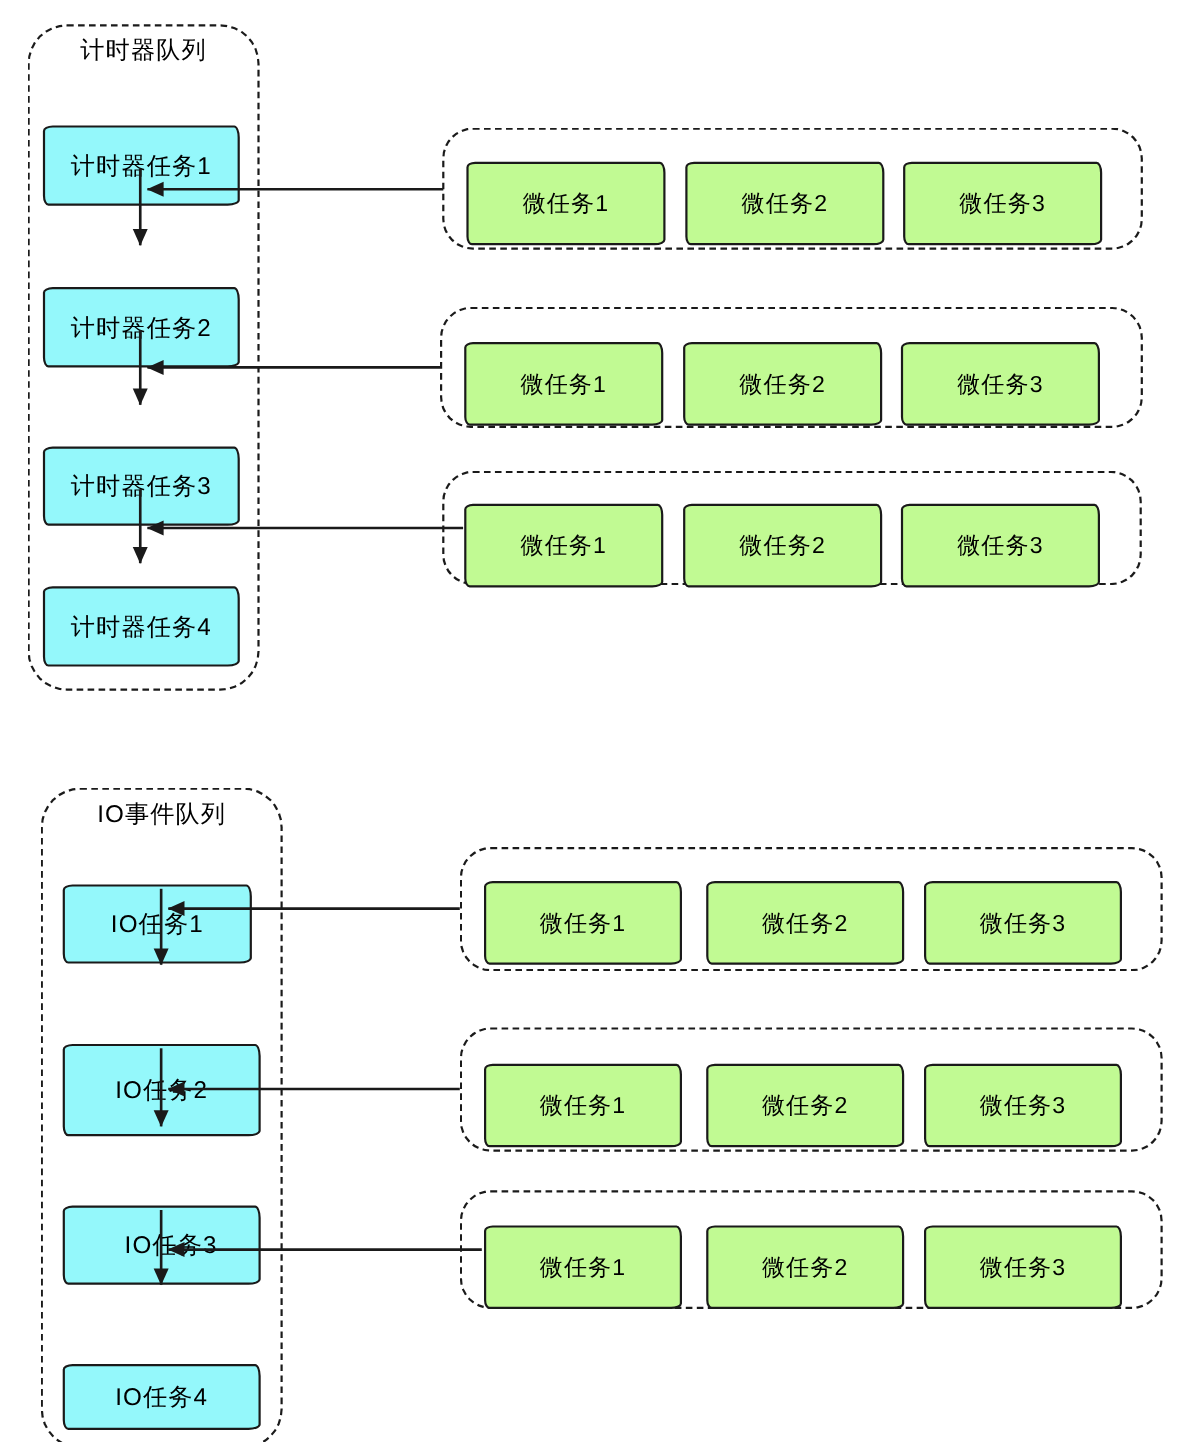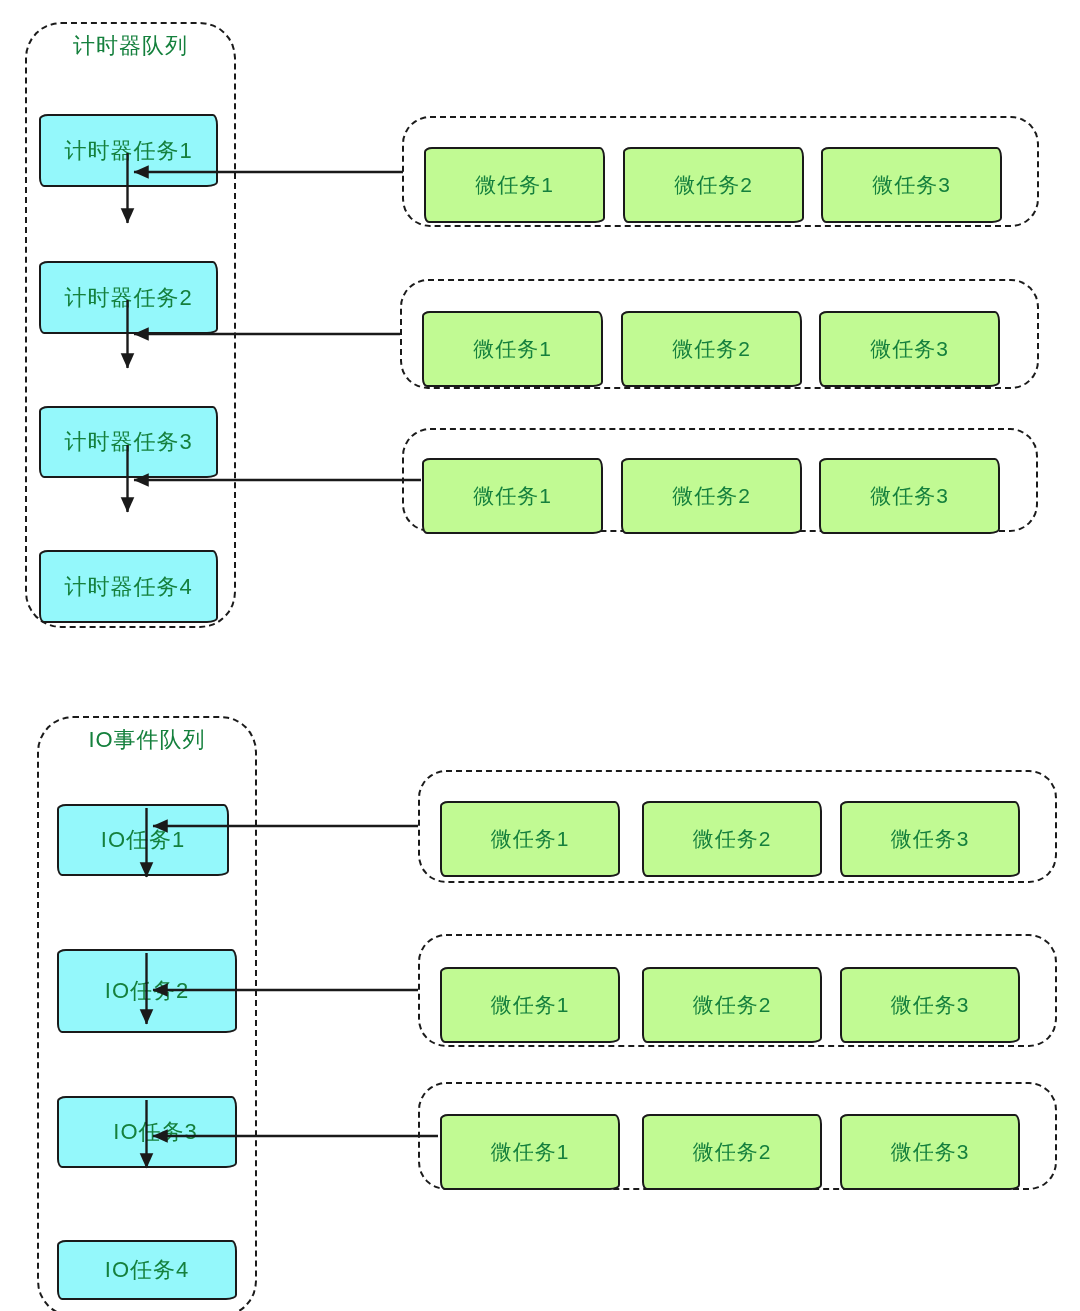--- a/index.html
+++ b/index.html
@@ -4,21 +4,21 @@
 <style>
   :root{
     --task-fill:#94f8fb;
     --micro-fill:#c1fa93;
     --stroke:#1a1a1a;
     --background:#ffffff;
   }
   html,body{margin:0;padding:0;background:var(--background);}
   .canvas{
     position:relative;width:1080px;height:1311px;background:var(--background);
-    font-family:"Liberation Sans","DejaVu Sans",sans-serif;color:#15803d;overflow:hidden;
+    font-family:"Liberation Sans","DejaVu Sans",sans-serif;color:#000000;overflow:hidden;
   }
   .queue-container{
     position:absolute;border:2.4px dashed var(--stroke);border-radius:36px;box-sizing:border-box;
   }
   .queue-title{
     position:absolute;top:9px;left:0;width:100%;text-align:center;
     font-size:22px;line-height:26px;letter-spacing:1px;white-space:nowrap;
   }
   .task-box{
     position:absolute;box-sizing:border-box;background:var(--task-fill);
@@ -44,21 +44,21 @@
 </head>
 <body>
 
 <div class="canvas">
 
   <div class="queue-container" style="left:25px;top:22px;width:211px;height:606px;">
     <div class="queue-title">计时器队列</div>
     <div class="task-box" style="left:12px;top:58px;width:179px;height:73px;">计时器任务1</div>
     <div class="task-box" style="left:12px;top:205px;width:179px;height:73px;">计时器任务2</div>
     <div class="task-box" style="left:12px;top:350px;width:179px;height:72px;">计时器任务3</div>
-    <div class="task-box" style="left:12px;top:494px;width:179px;height:73px;">计时器任务4</div>
+    <div class="task-box" style="left:12px;top:477px;width:179px;height:73px;">计时器任务4</div>
   </div>
 
   <div class="queue-container" style="left:37px;top:716px;width:220px;height:601px;">
     <div class="queue-title">IO事件队列</div>
     <div class="task-box" style="left:18px;top:54px;width:172px;height:72px;">IO任务1</div>
     <div class="task-box" style="left:18px;top:199px;width:180px;height:84px;">IO任务2</div>
     <div class="task-box" style="left:18px;top:346px;width:180px;height:72px;padding-left:17px;">IO任务3</div>
     <div class="task-box" style="left:18px;top:490px;width:180px;height:60px;">IO任务4</div>
   </div>
 

